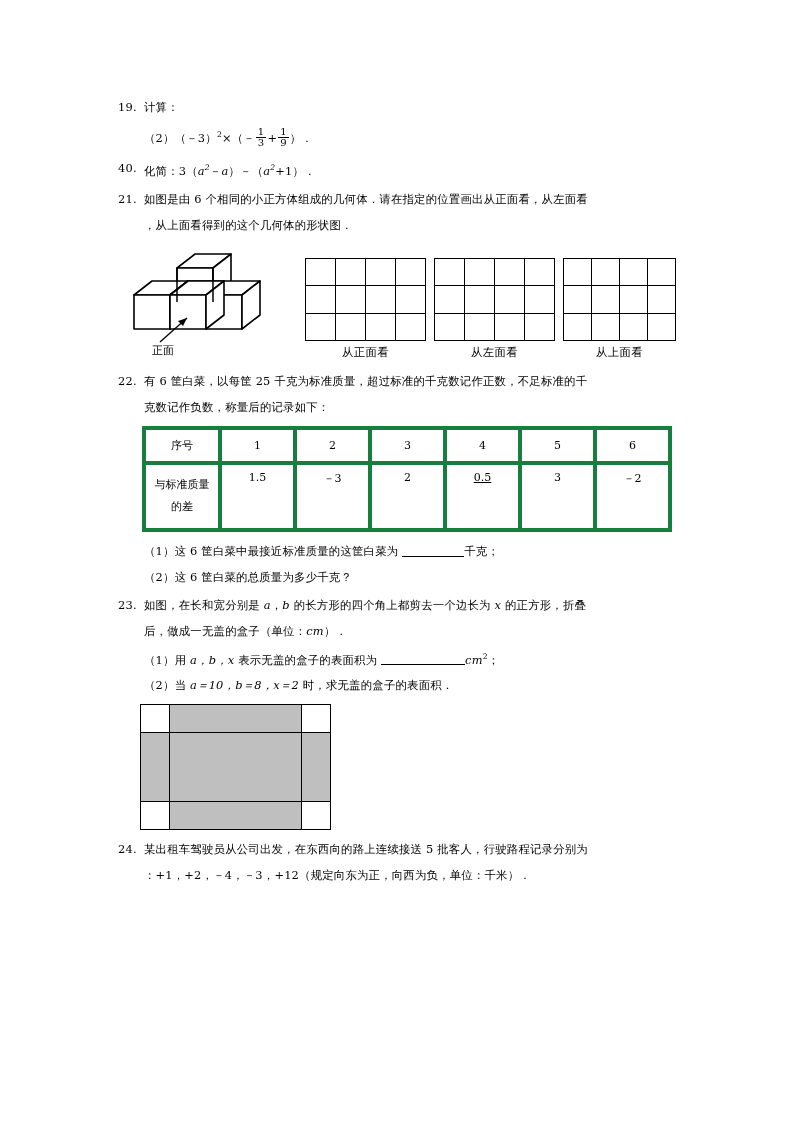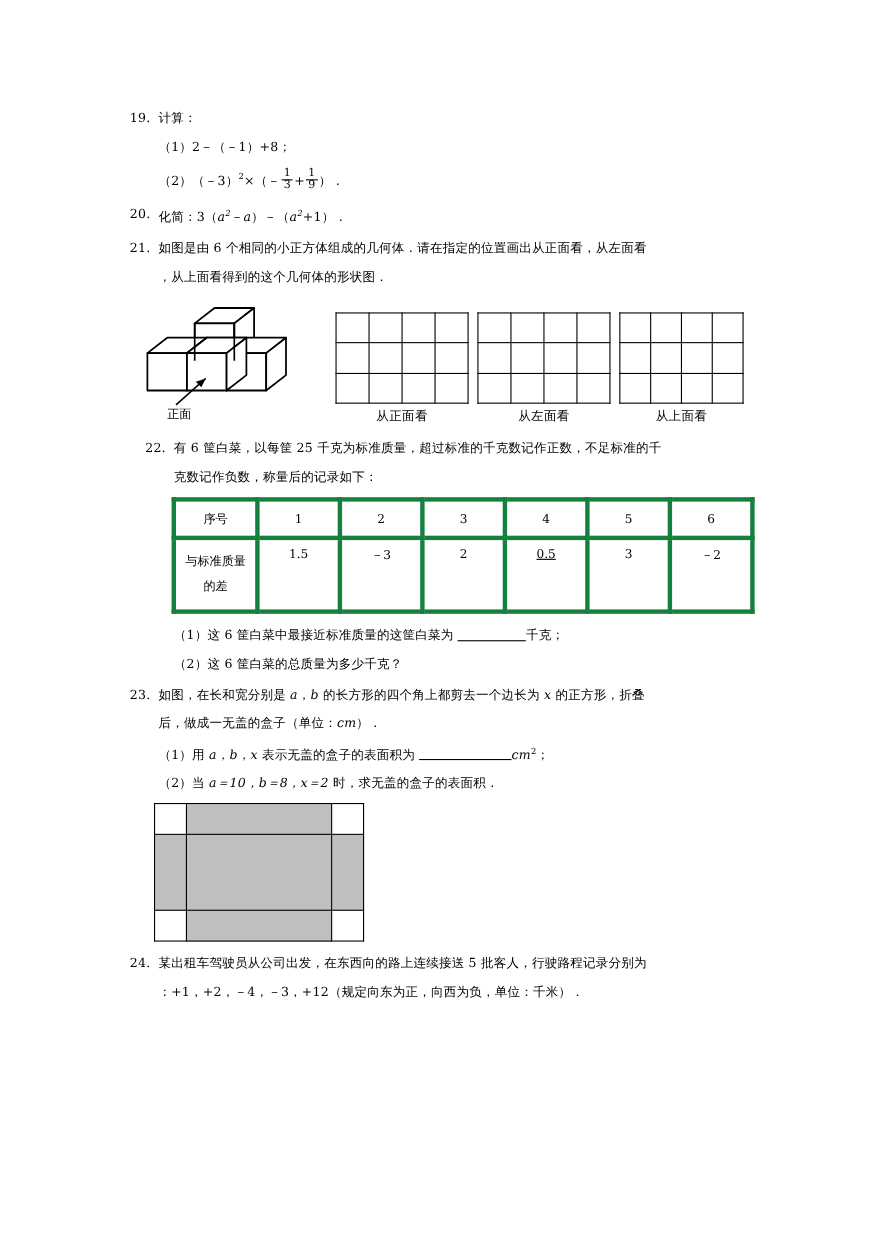--- a/index.html
+++ b/index.html
@@ -162,37 +162,34 @@
 <body>
 
 <div class="page">
   <div class="content">
 
     <div class="qblock">
       <div class="qline">
         <span class="qnum">19.</span>
         <span class="qbody">计算：</span>
       </div>
-      <div class="subline">
-        <span>（1）</span><span>2－（－1）+8；</span>
-      </div>
       <div class="subline" style="line-height:30px;">
         <span>（2）</span><span>（－3）</span><span class="sup-n">2</span><span>×（－</span><span class="frac">
             <span class="num">1</span>
             <span class="den">3</span>
           </span><span>+</span><span class="frac">
             <span class="num">1</span>
             <span class="den">9</span>
           </span><span>）．</span>
       </div>
     </div>
 
     <div class="qblock">
       <div class="qline">
-        <span class="qnum">20.</span>
+        <span class="qnum">40.</span>
         <span class="qbody"><span>化简：3（</span><span class="mi">a</span><span class="sup">2</span><span>－</span><span class="mi">a</span><span>）－（</span><span class="mi">a</span><span class="sup">2</span><span>+1）．</span></span>
       </div>
     </div>
 
     <div class="qblock">
       <div class="qline">
         <span class="qnum">21.</span>
         <span class="qbody">如图是由 6 个相同的小正方体组成的几何体．请在指定的位置画出从正面看，从左面看</span>
       </div>
       <div class="contline">，从上面看得到的这个几何体的形状图．</div>
@@ -306,21 +303,21 @@
                   <td></td>
                 </tr>
           </tbody>
             </table>
           <div class="grid-caption">从上面看</div>
         </div>
 
       </div>
     </div>
 
-    <div class="qblock" style="margin-top:8px;margin-left:14px;">
+    <div class="qblock" style="margin-top:8px;">
       <div class="qline">
         <span class="qnum">22.</span>
         <span class="qbody">有 6 筐白菜，以每筐 25 千克为标准质量，超过标准的千克数记作正数，不足标准的千</span>
       </div>
       <div class="contline">克数记作负数，称量后的记录如下：</div>
 
       <div class="dtable-wrap">
         <table class="dtable">
           <tbody>
               <tr class="r1">

